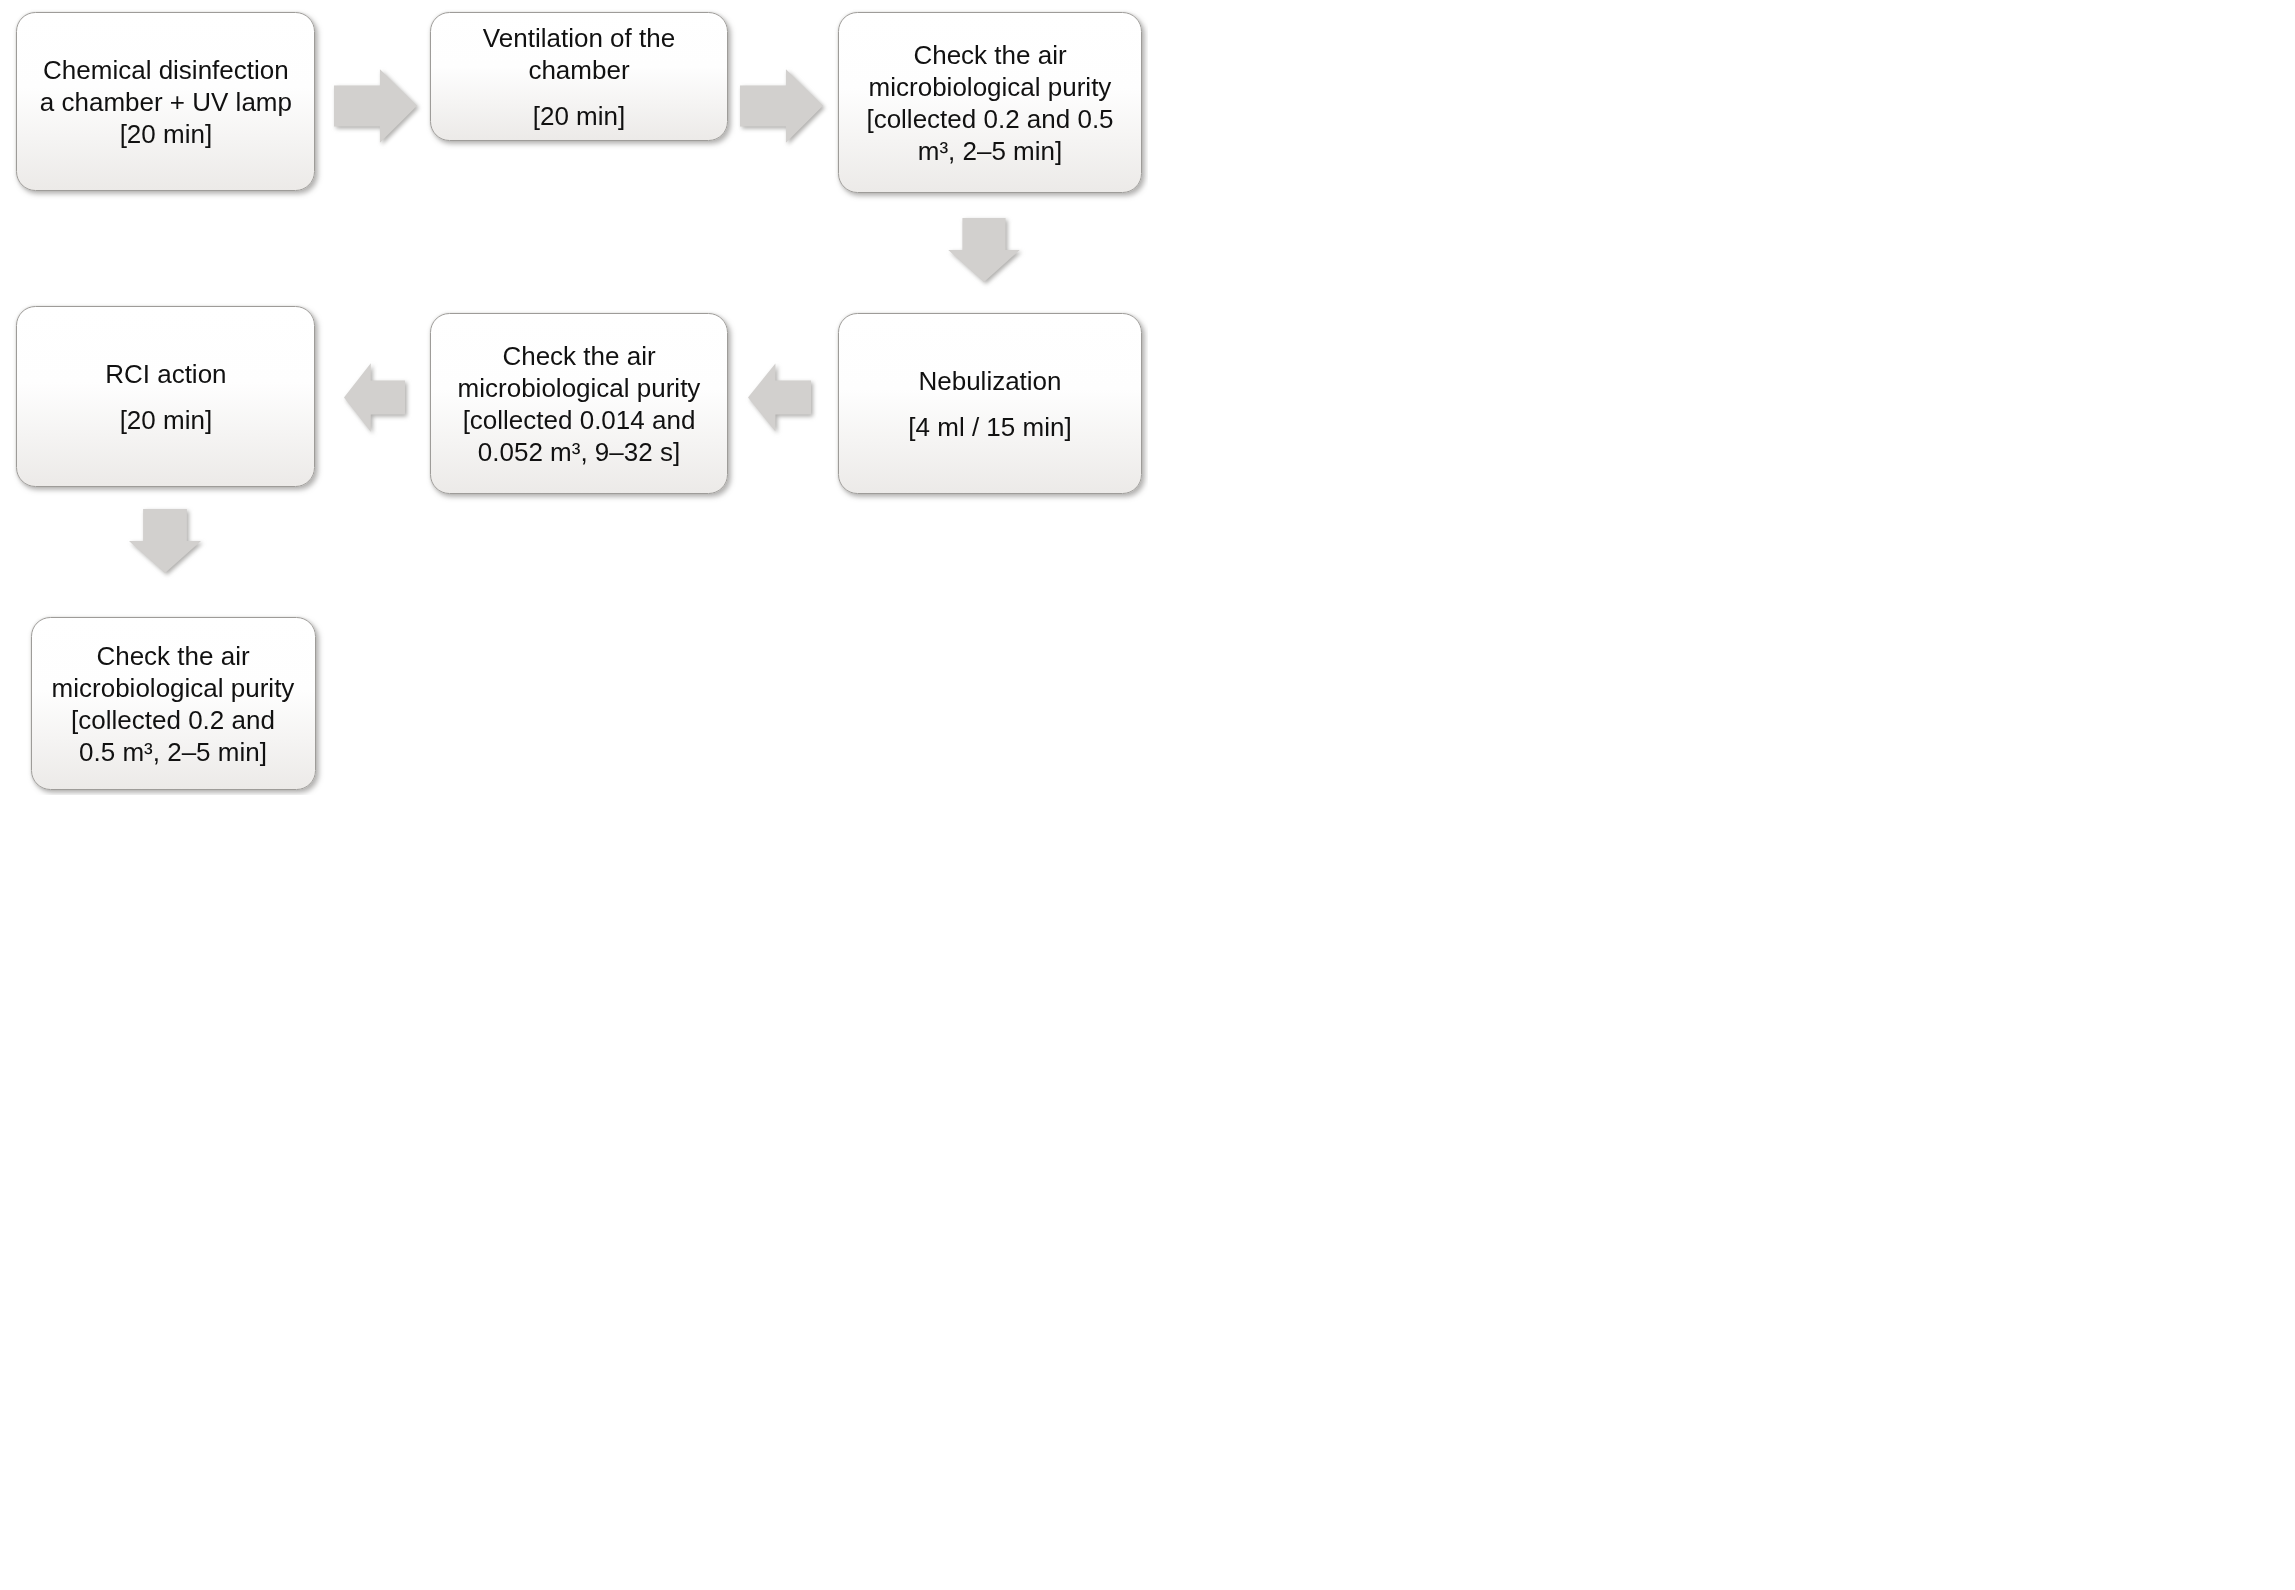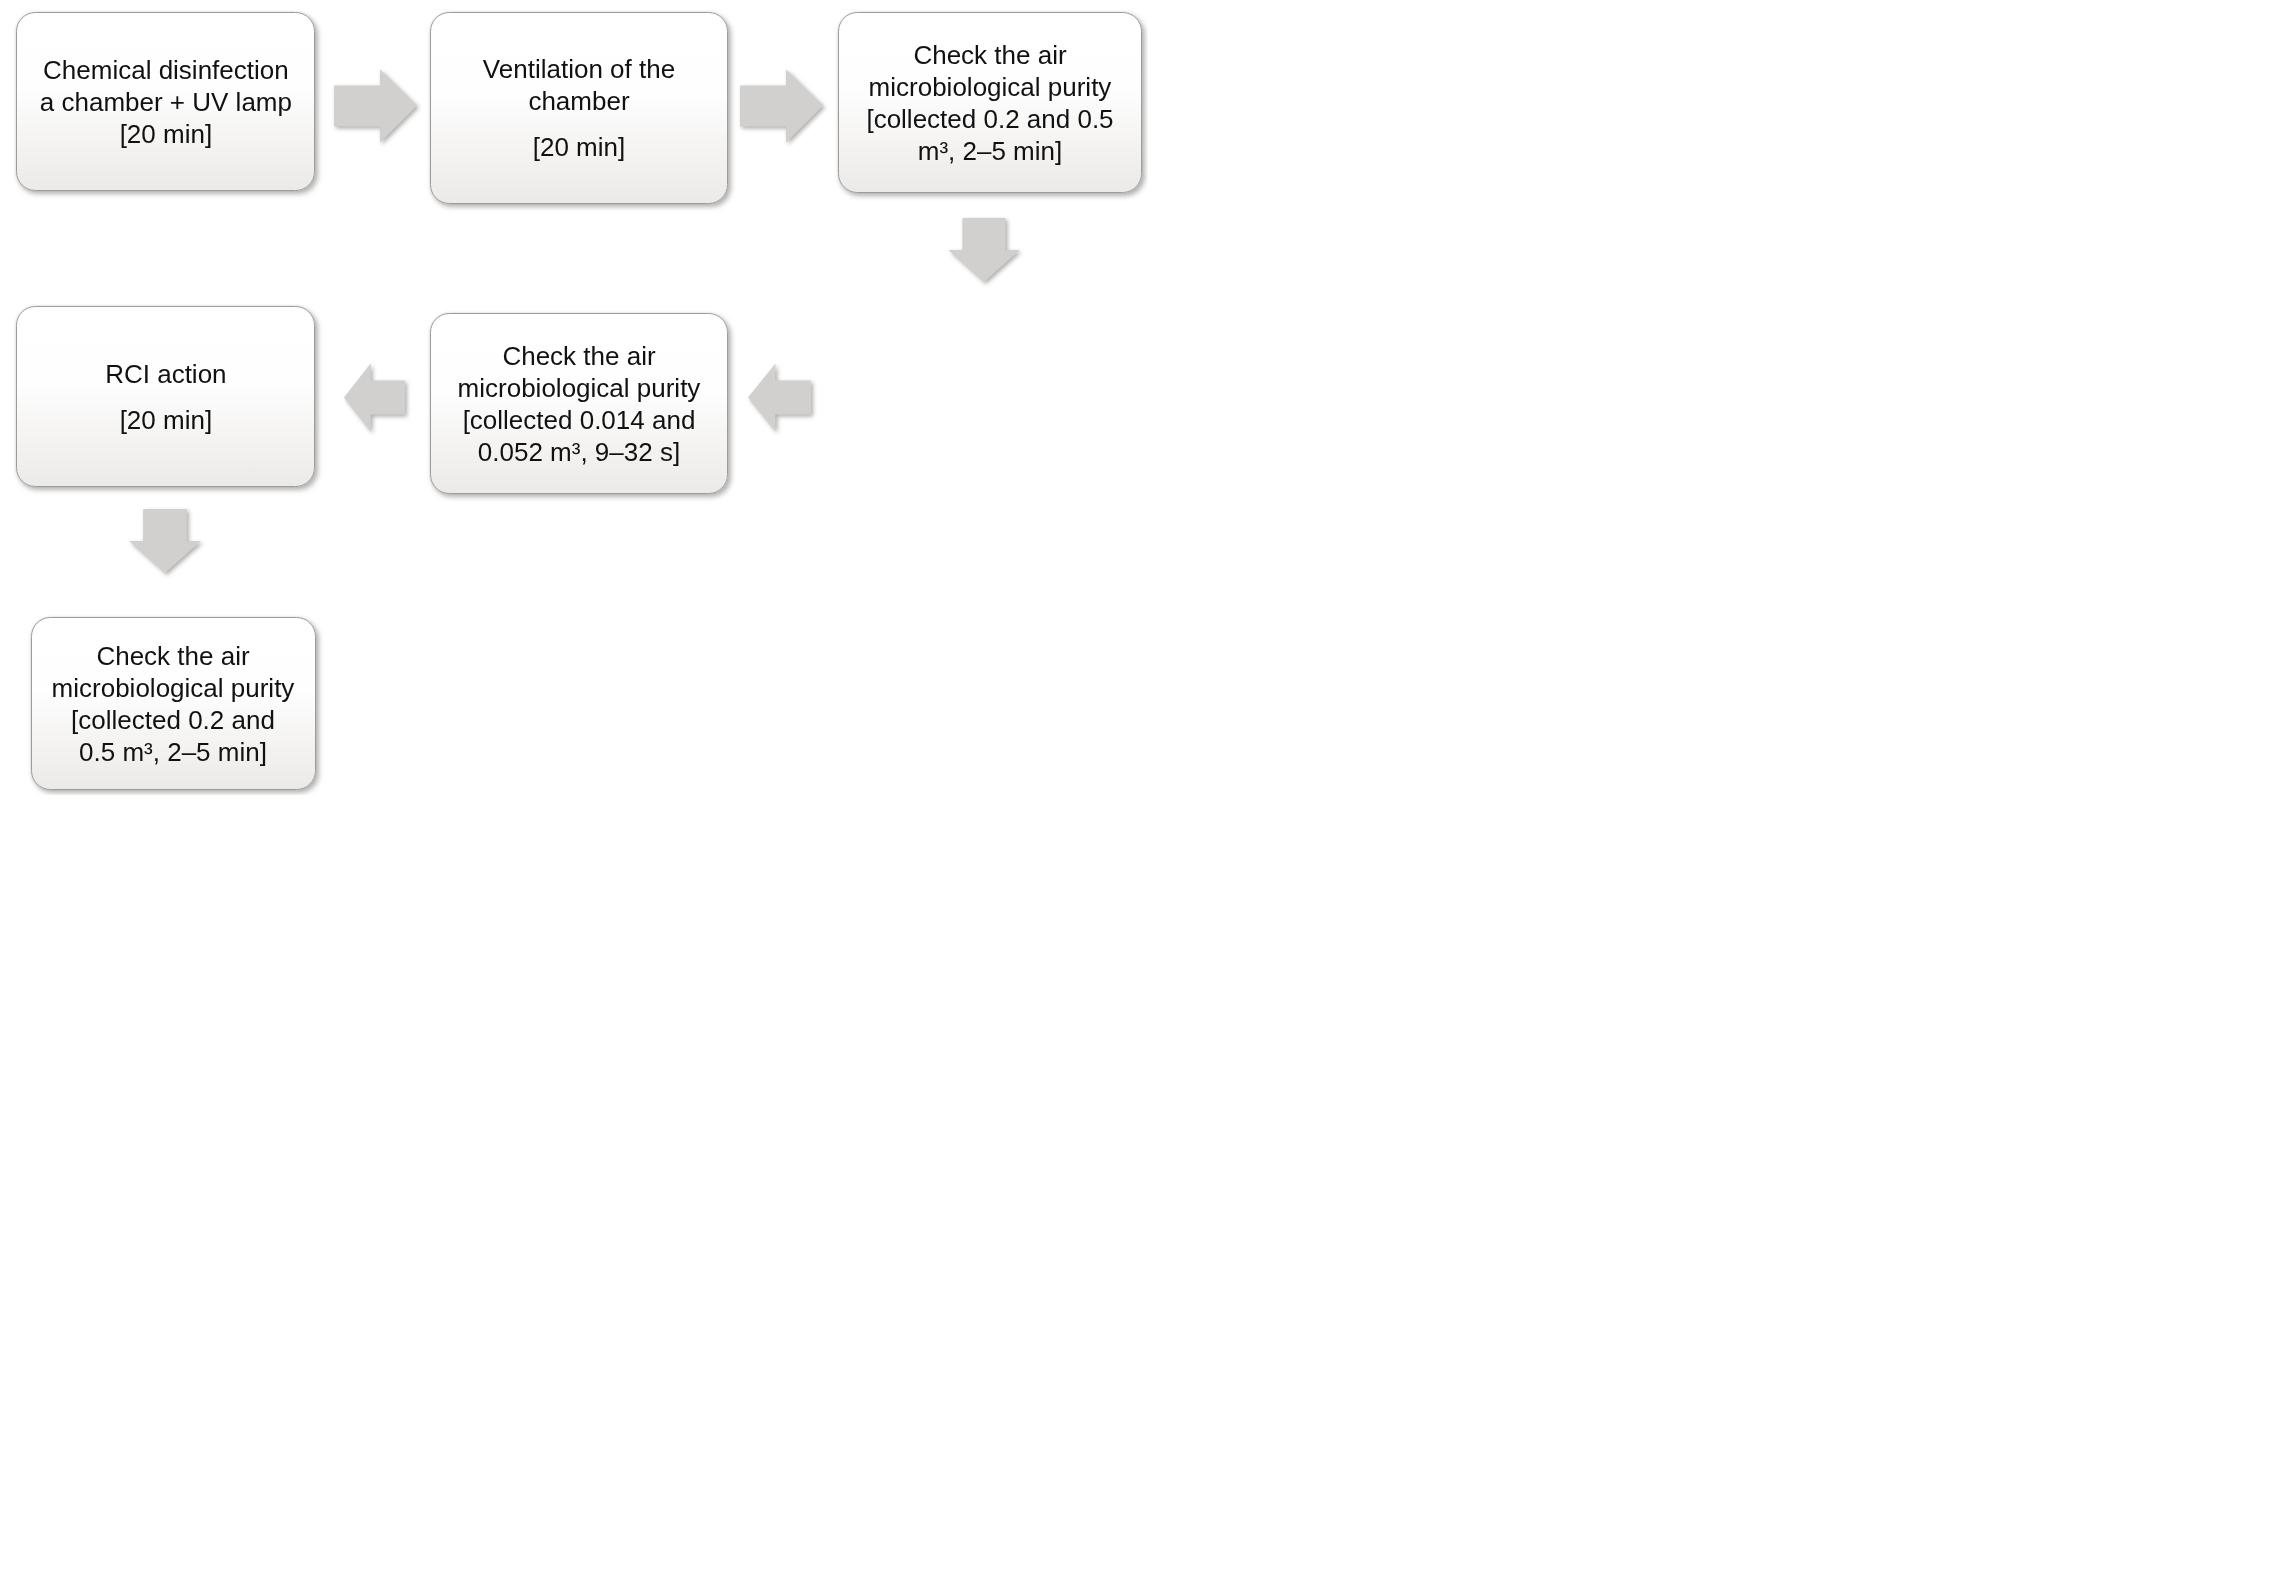--- a/index.html
+++ b/index.html
@@ -65,21 +65,21 @@
 [20 min]</div>
 
   </div>
 
   <div class="arrow" style="left:334px; top:69px;">
     <svg width="83" height="74" viewBox="0 0 112 99">
       <polygon points="0,22 62,22 62,0 112,49 62,99 62,77 0,77"></polygon>
     </svg>
   </div>
 
-  <div class="box" style="left:430px; top:12px; width:298px; height:192px;">
+  <div class="box" style="left:430px; top:12px; width:298px; height:129px;">
     <div class="box-text">Ventilation of the
 chamber</div>
     <div class="box-subtext">[20 min]</div>
   </div>
 
   <div class="arrow" style="left:740px; top:69px;">
     <svg width="83" height="74" viewBox="0 0 112 99">
       <polygon points="0,22 62,22 62,0 112,49 62,99 62,77 0,77"></polygon>
     </svg>
   </div>
@@ -116,20 +116,24 @@
 0.052 m³, 9–32 s]</div>
 
   </div>
 
   <div class="arrow" style="left:748px; top:363px;">
     <svg width="63" height="69" viewBox="0 0 85 92">
       <polygon points="85,23 37,23 37,0 0,46 37,92 37,69 85,69"></polygon>
     </svg>
   </div>
 
+  <div class="box" style="left:838px; top:313px; width:304px; height:181px;">
+    <div class="box-text">Nebulization</div>
+    <div class="box-subtext">[4 ml / 15 min]</div>
+  </div>
 
   <div class="arrow" style="left:129px; top:509px;">
     <svg width="72" height="64" viewBox="0 0 97 86">
       <polygon points="19,0 78,0 78,43 97,43 48.5,86 0,43 19,43"></polygon>
     </svg>
   </div>
 
   <div class="box" style="left:30.5px; top:617px; width:285px; height:173px;">
     <div class="box-text">Check the air
 microbiological purity

